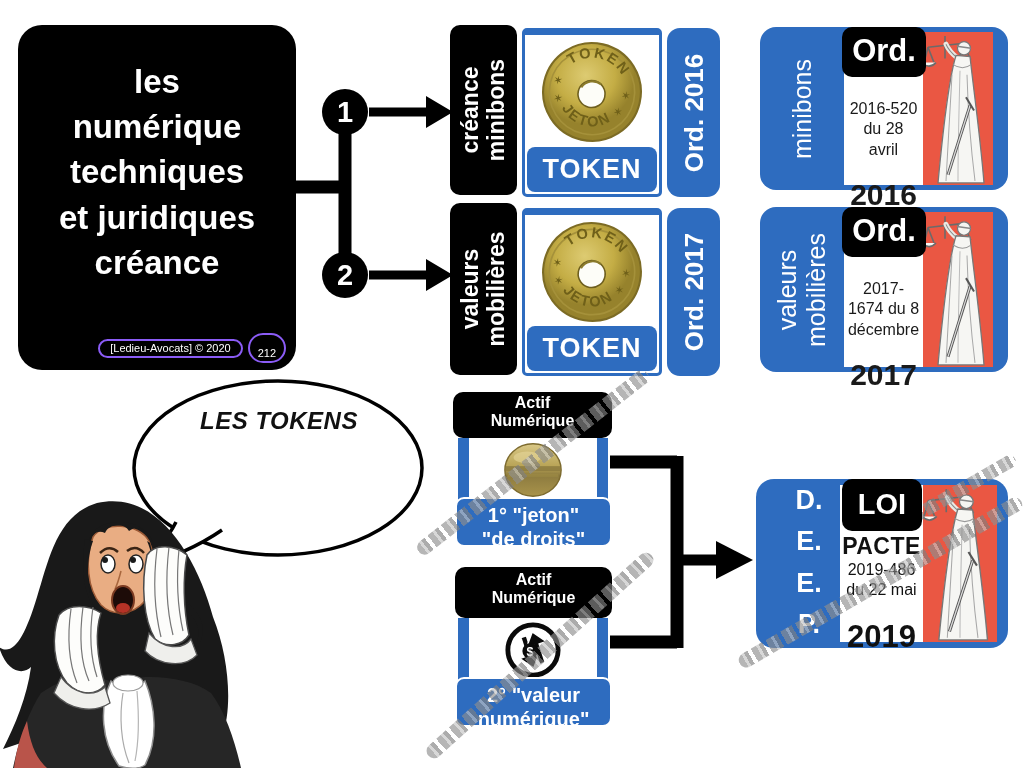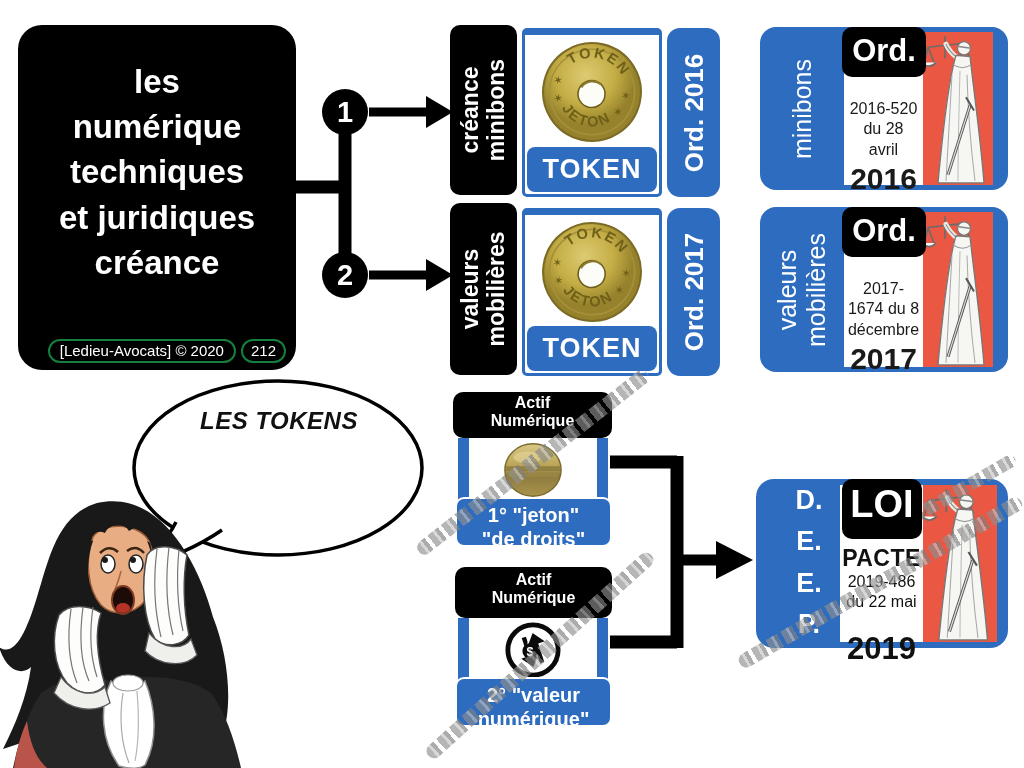--- a/index.html
+++ b/index.html
@@ -5,23 +5,23 @@
   html,body{margin:0;padding:0;background:#fff;}
   #canvas{position:relative;width:1024px;height:768px;background:#fff;overflow:hidden;
           font-family:"Liberation Sans",sans-serif;}
 
   
   .title-box{position:absolute;left:18px;top:25px;width:278px;height:345px;background:#000;
              border-radius:24px;color:#fff;}
   .title-lines{position:absolute;left:0;right:0;top:34px;text-align:center;
                font-weight:bold;font-size:33px;line-height:1.37;}
   .title-footer{position:absolute;right:10px;bottom:7px;display:flex;gap:5px;align-items:center;}
-  .pill{border:2px solid #15803d;border-radius:16px;color:#fff;font-size:15px;
+  .pill{border:2px solid #8b5cf6;border-radius:16px;color:#fff;font-size:11px;
         padding:1px 10px 2px;white-space:nowrap;}
-  .pill.page{padding:1px 8px 2px;}
+  .pill.page{padding:12px 8px 2px;}
 
   
   .flow-svg{position:absolute;left:0;top:0;width:1024px;height:768px;pointer-events:none;}
   .step-circle{position:absolute;width:46px;height:46px;background:#000;border-radius:50%;
                color:#fff;font-weight:bold;font-size:29px;text-align:center;line-height:46px;}
 
   
   .side-label{position:absolute;background:#000;border-radius:10px;color:#fff;}
   .vwrap{position:absolute;left:50%;top:50%;transform:translate(-50%,-50%) rotate(-90deg);
          text-align:center;white-space:nowrap;}
@@ -39,21 +39,21 @@
   .law-card{position:absolute;left:760px;width:248px;background:#2e6cbf;border-radius:16px;}
   .law-side{position:absolute;left:0;top:0;bottom:0;width:84px;color:#fff;}
   .law-side .vwrap{font-size:25px;line-height:1.15;}
   .law-white{position:absolute;left:84px;top:5px;bottom:5px;width:79px;background:#fff;
              text-align:center;color:#1a1a1a;}
   .law-red{position:absolute;left:163px;top:5px;bottom:5px;width:70px;background:#ea5743;overflow:hidden;}
   .law-header{position:absolute;left:82px;top:0;width:84px;height:50px;background:#000;
               border-radius:10px;color:#fff;font-weight:bold;font-size:31px;text-align:center;
               line-height:48px;z-index:3;}
   .law-ref{margin-top:67px;font-size:16px;line-height:1.28;}
-  .law-year{font-weight:bold;font-size:30px;margin-top:2px;}
+  .law-year{font-weight:bold;font-size:30px;margin-top:18px;}
   .justice-fill{position:absolute;inset:0;}
 
   
   .bubble-svg{position:absolute;left:128px;top:376px;width:302px;height:204px;}
   .bubble-text{position:absolute;left:150px;top:404px;width:258px;text-align:center;
                font-weight:bold;font-style:italic;font-size:24px;line-height:1.45;
                letter-spacing:.5px;color:#111;}
 
   
   .actif-header{position:absolute;background:#000;border-radius:10px;color:#fff;text-align:center;
@@ -67,24 +67,24 @@
 
   
   .deep-card{position:absolute;left:756px;top:479px;width:252px;height:169px;background:#2e6cbf;
              border-radius:18px;}
   .deep-letters{position:absolute;left:24px;top:6px;bottom:8px;width:58px;display:flex;
                 flex-direction:column;justify-content:space-between;align-items:center;
                 color:#fff;font-weight:bold;font-size:27px;}
   .deep-white{position:absolute;left:84px;top:6px;bottom:6px;width:83px;background:#fff;
               text-align:center;color:#111;}
   .deep-red{position:absolute;left:167px;top:6px;bottom:6px;width:74px;background:#ea5743;overflow:hidden;}
-  .deep-header{position:absolute;left:86px;top:0;width:80px;height:60px;background:#000;
-               border-radius:10px;color:#fff;font-weight:bold;font-size:38px;text-align:center;
+  .deep-header{position:absolute;left:86px;top:0;width:80px;height:52px;background:#000;
+               border-radius:10px;color:#fff;font-weight:bold;font-size:29px;text-align:center;
                line-height:50px;z-index:3;}
-  .deep-act{margin-top:60px;font-weight:bold;font-size:23px;letter-spacing:.5px;}
+  .deep-act{margin-top:48px;font-weight:bold;font-size:23px;letter-spacing:.5px;}
   .deep-ref{font-size:16px;line-height:1.25;}
   .deep-year{font-weight:bold;font-size:31px;margin-top:19px;}
 
   
   .watermark{position:absolute;height:15px;border-radius:8px;opacity:.65;pointer-events:none;
      background:repeating-linear-gradient(90deg,#8e8e8e 0 6px,#c2c2c2 6px 9px,#7f7f7f 9px 13px,
                 rgba(255,255,255,0) 13px 17px);}
 
   
   .woman-svg{position:absolute;left:-4px;top:497px;width:272px;height:271px;}

